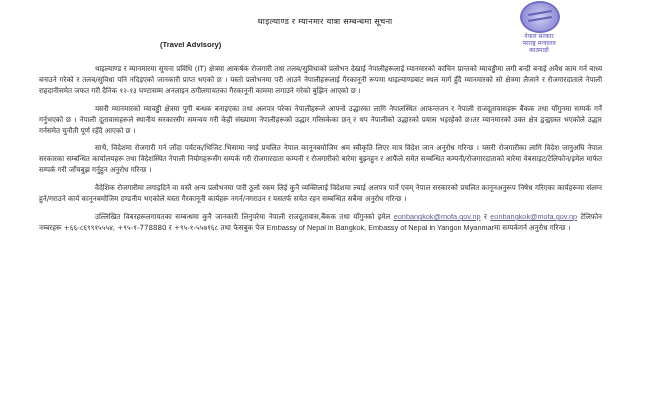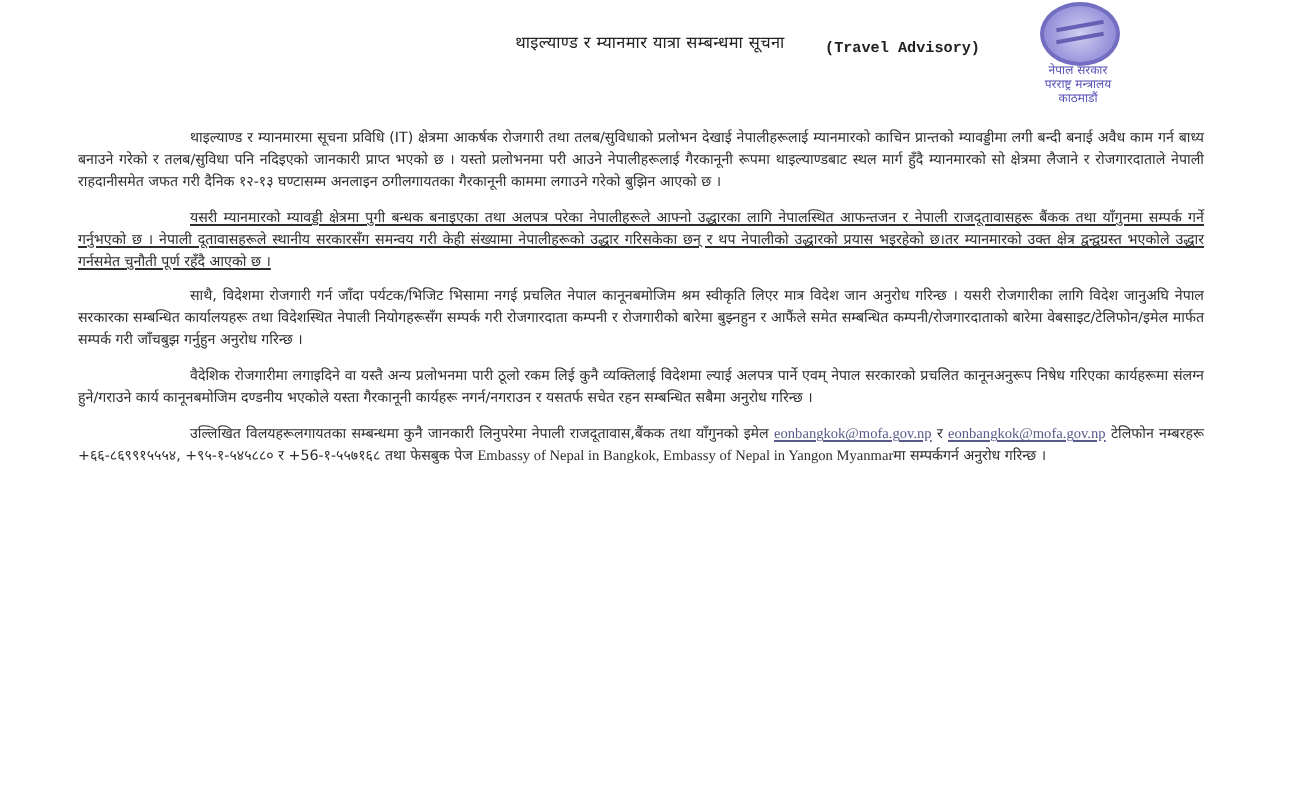--- a/index.html
+++ b/index.html
@@ -11,22 +11,22 @@
     position: relative;
   }
   .page { position: absolute; left: 0; top: 0; width: 650px; height: 400px; }
 
   .header { position: absolute; left: 0; top: 0; width: 590px; height: 60px; }
   .title {
     position: absolute; left: 160px; top: 15px; width: 330px;
     text-align: center; font-size: 8.2px; color: #222; letter-spacing: 0.2px;
   }
   .subtitle {
-    position: absolute; left: 160px; top: 21px; width: 330px;
-    text-align: right; font-family: Liberation Mono, monospace;
+    position: absolute; left: 160px; top: 40px; width: 330px;
+    text-align: left; font-family: Liberation Sans, sans-serif;
     font-weight: bold; font-size: 7.6px; color: #222;
   }
   .emblem { position: absolute; left: 510px; top: 1px; width: 58px; height: 56px; }
   .emblem .seal {
     position: absolute; left: 10px; top: 0; width: 36px; height: 28px;
     border: 2px solid #5a55b8; border-radius: 50%;
     background: radial-gradient(circle, #c9c6f0 0%, #8e89d8 60%, #6c66c8 100%);
     opacity: 0.85;
   }
   .emblem .seal-line {
@@ -37,23 +37,23 @@
     position: absolute; left: 0; width: 58px; text-align: center;
     color: #5850b6; font-size: 6px; line-height: 7px;
   }
 
   .body {
     position: absolute; left: 39px; top: 63px; width: 563px;
     font-size: 7.1px; line-height: 11px; color: #2e2e2e;
     text-align: justify;
   }
   .para { margin: 0 0 7px 0; text-indent: 56px; }
-  .para.p2 { margin-bottom: 6px; text-decoration: underline; }
+  .para.p2 { margin-bottom: 6px; }
   .email { color: #5a5a8a; text-decoration: underline; }
-  .latin { font-family: Liberation Serif, serif; font-size: 7.3px; }
+  .latin { font-family: Liberation Sans, sans-serif; font-size: 7.3px; }
 </style>
 </head>
 <body>
 
 <div class="page">
 
   <div class="header">
     <div class="title">थाइल्याण्ड र म्यानमार यात्रा सम्बन्धमा सूचना</div>
     <div class="subtitle">(Travel Advisory)</div>
 
@@ -67,24 +67,24 @@
       <div class="seal-text" style="top:45px">काठमाडौं</div>
     </div>
   </div>
 
   <div class="body">
     <p class="para">थाइल्याण्ड र म्यानमारमा सूचना प्रविधि (IT) क्षेत्रमा आकर्षक रोजगारी तथा तलब/सुविधाको प्रलोभन देखाई नेपालीहरूलाई म्यानमारको काचिन प्रान्तको म्यावड्डीमा लगी बन्दी बनाई अवैध काम गर्न बाध्य बनाउने गरेको र तलब/सुविधा पनि नदिइएको जानकारी प्राप्त भएको छ । यस्तो प्रलोभनमा परी आउने नेपालीहरूलाई गैरकानूनी रूपमा थाइल्याण्डबाट स्थल मार्ग हुँदै म्यानमारको सो क्षेत्रमा लैजाने र रोजगारदाताले नेपाली राहदानीसमेत जफत गरी दैनिक १२-१३ घण्टासम्म अनलाइन ठगीलगायतका गैरकानूनी काममा लगाउने गरेको बुझिन आएको छ ।</p>
     <p class="para p2">यसरी म्यानमारको म्यावड्डी क्षेत्रमा पुगी बन्धक बनाइएका तथा अलपत्र परेका नेपालीहरूले आफ्नो उद्धारका लागि नेपालस्थित आफन्तजन र नेपाली राजदूतावासहरू बैंकक तथा याँगुनमा सम्पर्क गर्ने गर्नुभएको छ । नेपाली दूतावासहरूले स्थानीय सरकारसँग समन्वय गरी केही संख्यामा नेपालीहरूको उद्धार गरिसकेका छन् र थप नेपालीको उद्धारको प्रयास भइरहेको छ।तर म्यानमारको उक्त क्षेत्र द्वन्द्वग्रस्त भएकोले उद्धार गर्नसमेत चुनौती पूर्ण रहँदै आएको छ ।</p>
     <p class="para">साथै, विदेशमा रोजगारी गर्न जाँदा पर्यटक/भिजिट भिसामा नगई प्रचलित नेपाल कानूनबमोजिम श्रम स्वीकृति लिएर मात्र विदेश जान अनुरोध गरिन्छ । यसरी रोजगारीका लागि विदेश जानुअघि नेपाल सरकारका सम्बन्धित कार्यालयहरू तथा विदेशस्थित नेपाली नियोगहरूसँग सम्पर्क गरी रोजगारदाता कम्पनी र रोजगारीको बारेमा बुझ्नहुन र आफैंले समेत सम्बन्धित कम्पनी/रोजगारदाताको बारेमा वेबसाइट/टेलिफोन/इमेल मार्फत सम्पर्क गरी जाँचबुझ गर्नुहुन अनुरोध गरिन्छ ।</p>
     <p class="para">वैदेशिक रोजगारीमा लगाइदिने वा यस्तै अन्य प्रलोभनमा पारी ठूलो रकम लिई कुनै व्यक्तिलाई विदेशमा ल्याई अलपत्र पार्ने एवम् नेपाल सरकारको प्रचलित कानूनअनुरूप निषेध गरिएका कार्यहरूमा संलग्न हुने/गराउने कार्य कानूनबमोजिम दण्डनीय भएकोले यस्ता गैरकानूनी कार्यहरू नगर्न/नगराउन र यसतर्फ सचेत रहन सम्बन्धित सबैमा अनुरोध गरिन्छ ।</p>
     <p class="para">
-      <span>उल्लिखित विलयहरूलगायतका सम्बन्धमा कुनै जानकारी लिनुपरेमा नेपाली राजदूतावास,बैंकक तथा याँगुनको इमेल</span>
+      <span>उल्लिखित विबरहरूलगायतका सम्बन्धमा कुनै जानकारी लिनुपरेमा नेपाली राजदूतावास,बैंकक तथा याँगुनको इमेल</span>
       <a class="email latin">eonbangkok@mofa.gov.np</a>
       <span>र</span>
       <a class="email latin">eonbangkok@mofa.gov.np</a>
       <span>टेलिफोन नम्बरहरू</span>
-      <span>+६६-८६९९१५५५४, +९५-१-५४५८८० र +56-१-५५७१६८</span>
+      <span>+६६-८६९९१५५५४, +९५-१-778880 र +९५-१-५५७१६८</span>
       <span>तथा फेसबुक पेज</span>
       <span class="latin">Embassy of Nepal in Bangkok, Embassy of Nepal in Yangon Myanmar</span><span>मा सम्पर्कगर्न अनुरोध गरिन्छ ।</span>
     </p>
   </div>
 
 </div>
 
 </body></html>

